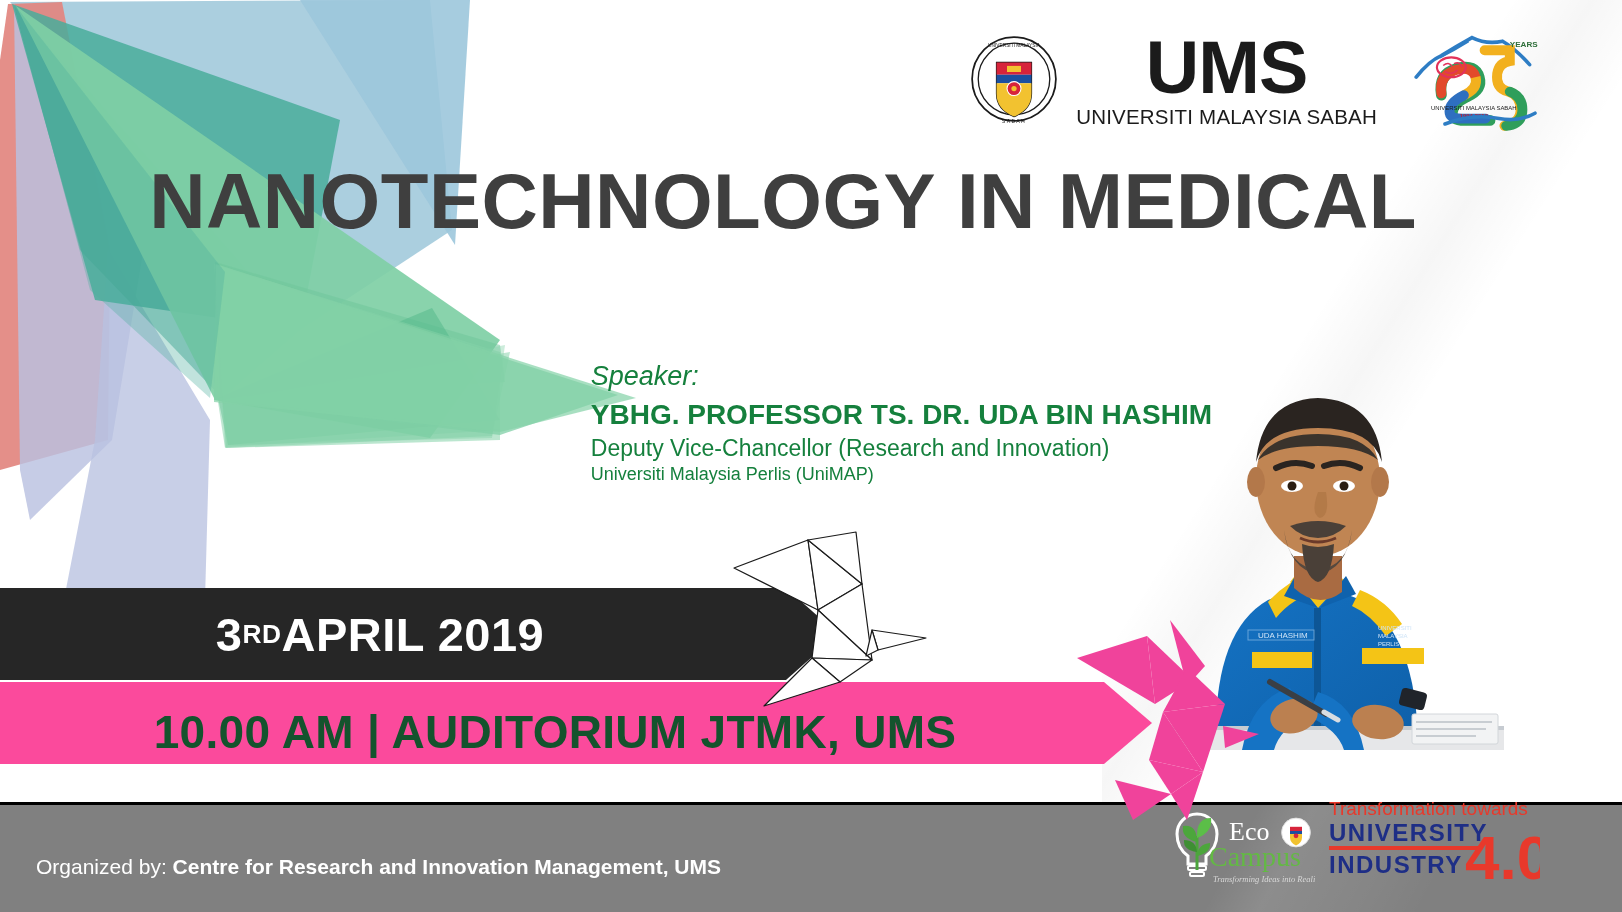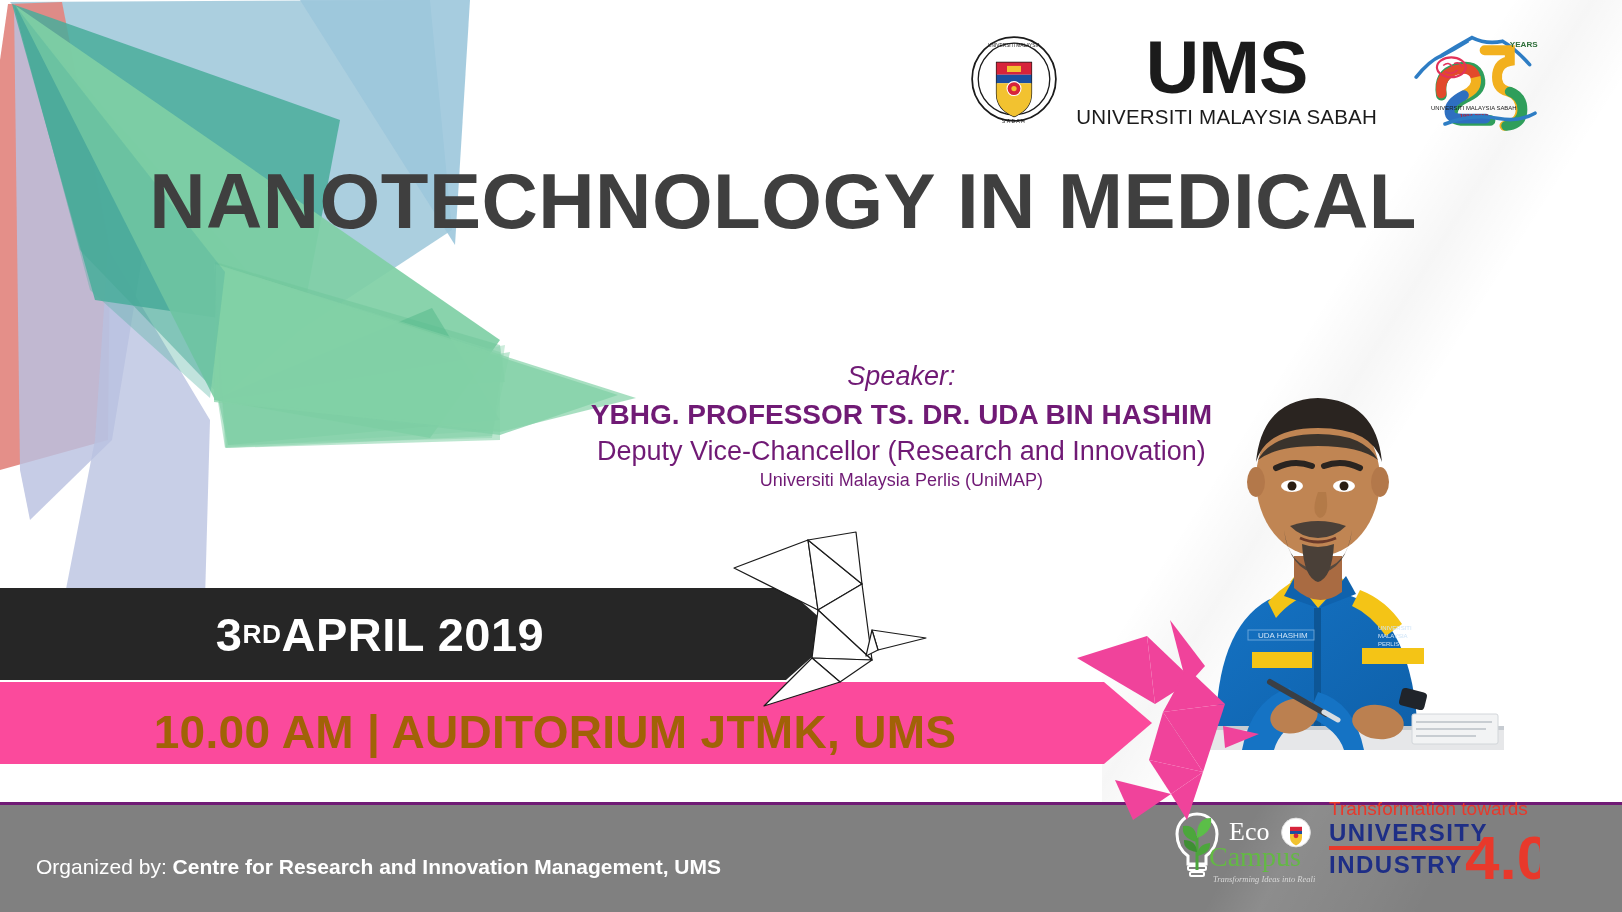--- a/index.html
+++ b/index.html
@@ -42,25 +42,25 @@
   .title-line{
     font-size:78px; font-weight:700; color:#3f3f3f;
     letter-spacing:0.5px; line-height:1.07;
     font-family:"Liberation Sans", sans-serif;
     white-space:nowrap;
   }
 
   
   .speaker-block{
     position:absolute; right:410px; top:360px;
-    text-align:center; color:#701a75;
+    text-align:left; color:#15803d;
   }
   .speaker-kicker{ font-size:27px; font-style:italic; font-weight:400; line-height:1.25; }
   .speaker-name{ font-size:28px; font-weight:700; line-height:1.35; margin-top:2px; }
-  .speaker-role{ font-size:27px; font-weight:400; line-height:1.3; }
+  .speaker-role{ font-size:23px; font-weight:400; line-height:1.3; }
   .speaker-org{ font-size:18px; font-weight:400; line-height:1.3; }
 
   
   .photo-wrap{
     position:absolute; left:1164px; top:330px; width:340px; height:420px;
     overflow:hidden;
   }
 
   
   .date-banner{
@@ -77,31 +77,31 @@
   
   .crane-outline{ position:absolute; left:690px; top:510px; width:240px; height:200px; z-index:5; }
 
   
   .time-banner{
     position:absolute; left:0; top:682px; width:1180px; height:82px;
   }
   .time-text{
     position:absolute; left:0; top:682px; width:1110px; height:100px;
     display:flex; align-items:center; justify-content:center;
-    color:#a16207; font-size:46px; font-weight:700; letter-spacing:0.3px;
+    color:#14532d; font-size:46px; font-weight:700; letter-spacing:0.3px;
     z-index:4; pointer-events:none;
   }
 
   
   .crane-pink{ position:absolute; left:1075px; top:608px; width:185px; height:215px; z-index:6; }
 
   
   .footer{
     position:absolute; left:0; bottom:0; width:1622px; height:110px;
-    background:#808080; border-top:3px solid #701a75;
+    background:#808080; border-top:3px solid #000000;
   }
   .footer-sheen{
     position:absolute; right:0; top:0; width:620px; height:110px;
     background:linear-gradient(118deg, rgba(255,255,255,0) 38%, rgba(255,255,255,0.10) 46%, rgba(255,255,255,0.04) 62%, rgba(255,255,255,0) 70%);
     pointer-events:none;
   }
   .footer-text{
     position:absolute; left:36px; top:50px;
     color:#ffffff; font-size:21px; font-weight:400; white-space:nowrap;
   }

